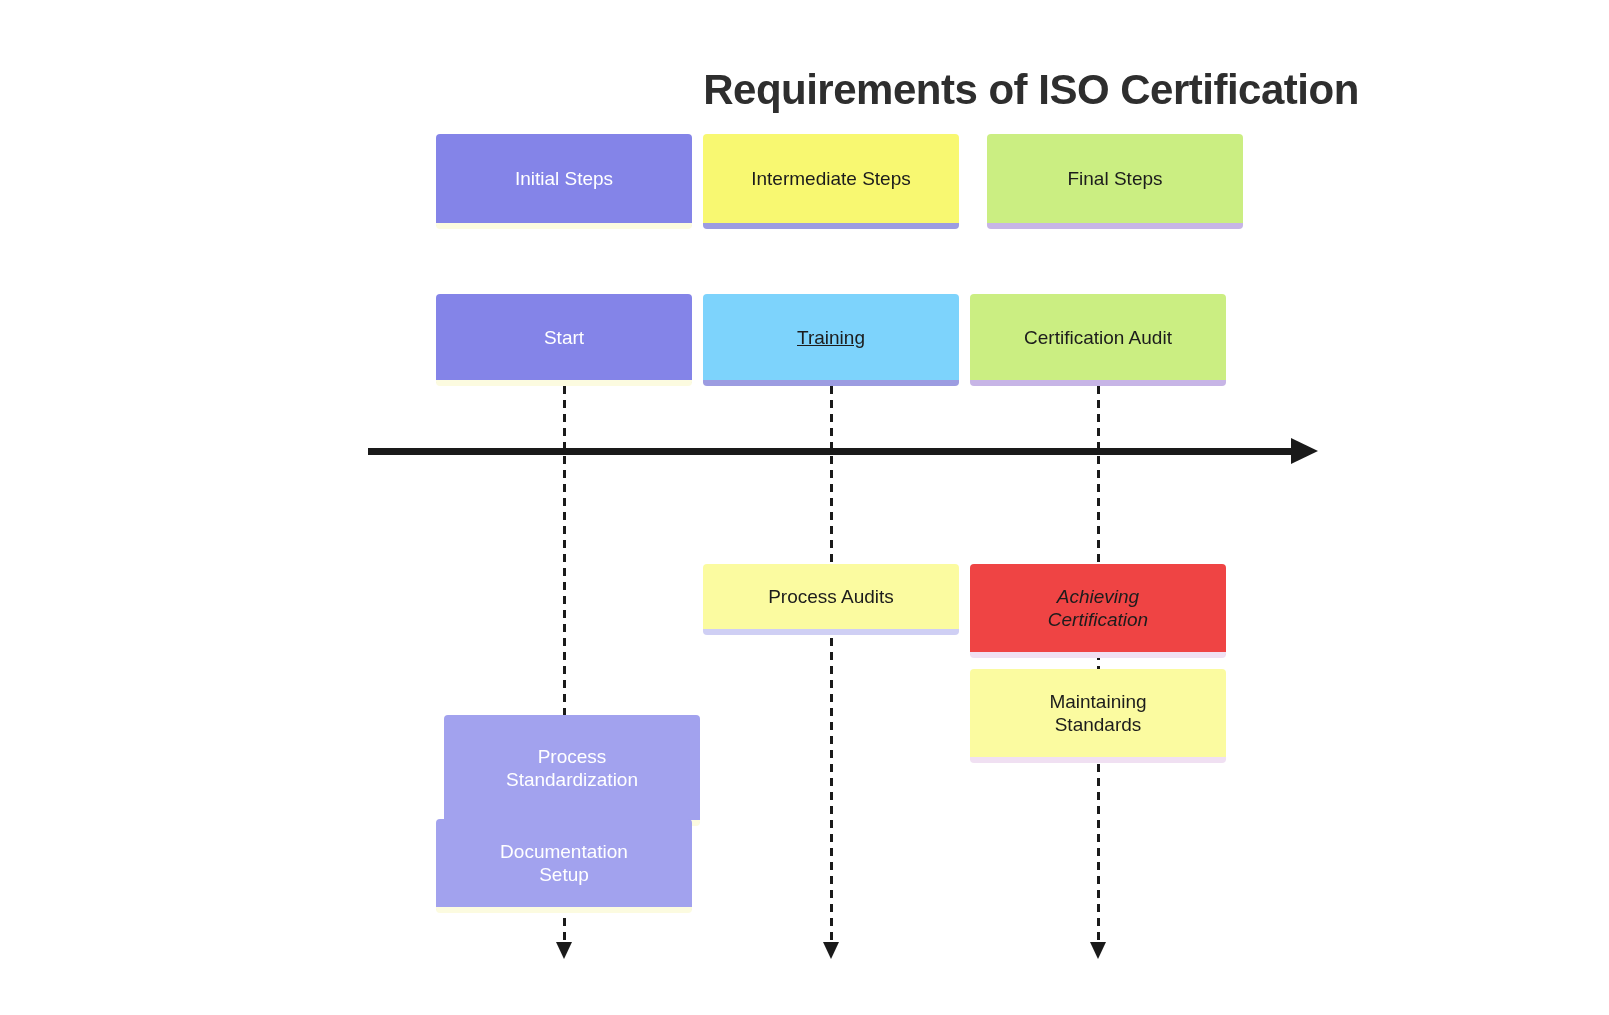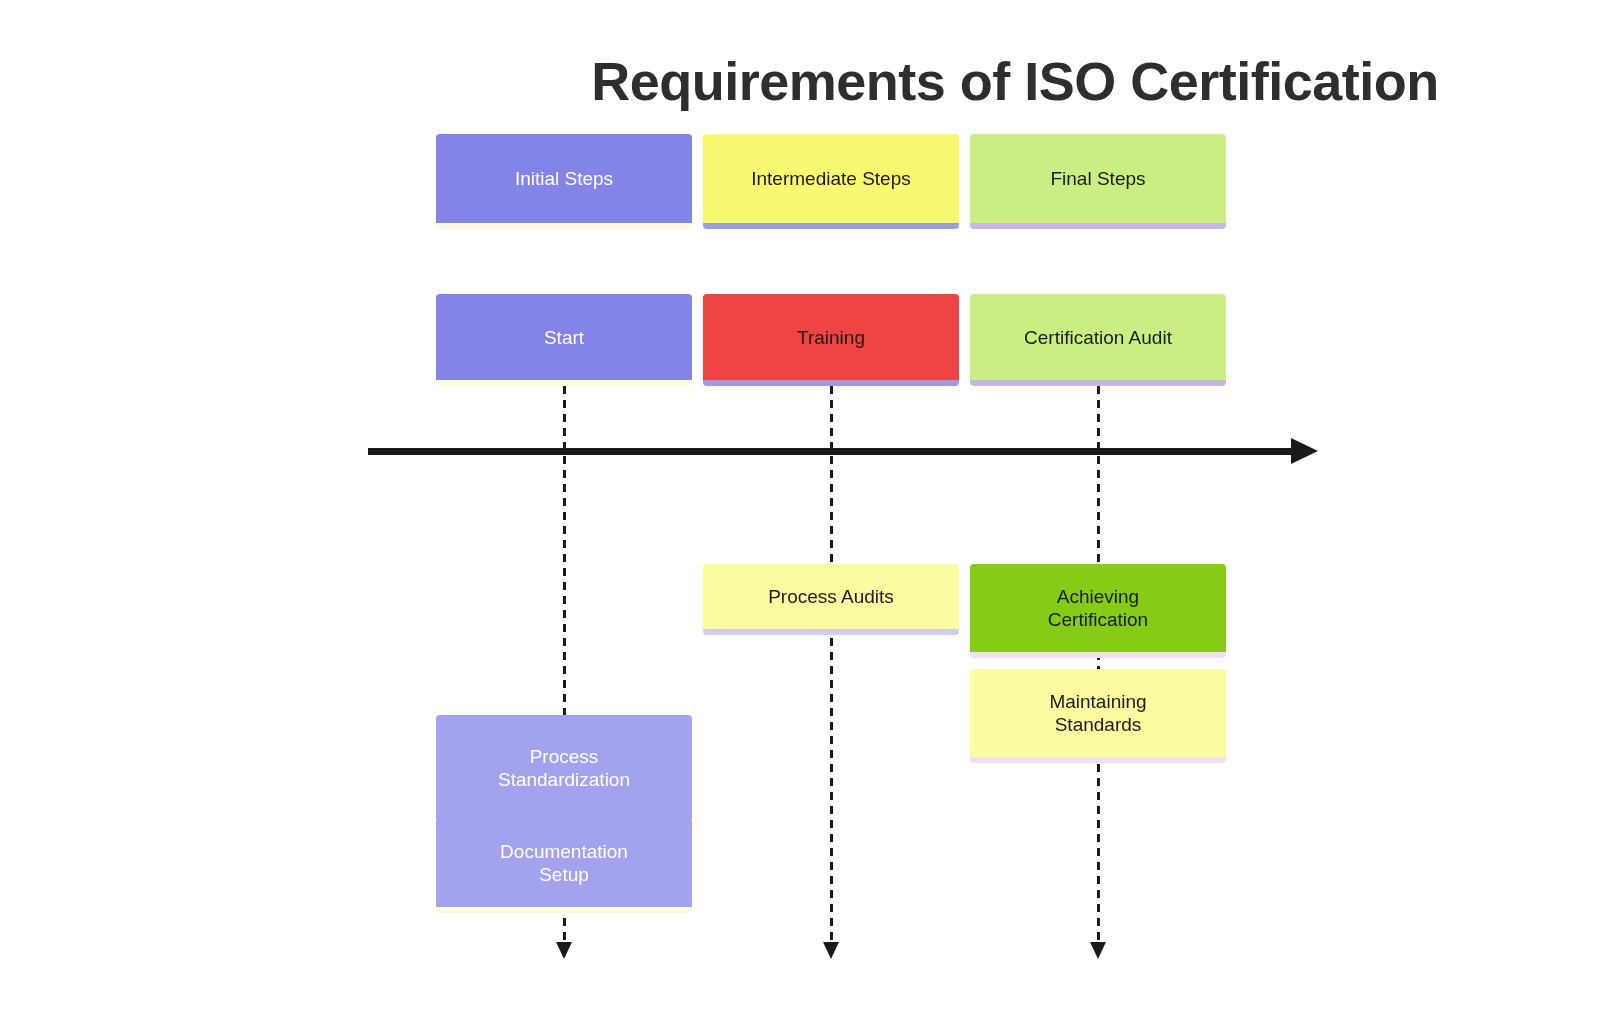--- a/index.html
+++ b/index.html
@@ -2,21 +2,21 @@
 <html><head>
 <meta charset="utf-8">
 <style>
   html,body{margin:0;padding:0;background:#ffffff;}
   .stage{
     position:relative;width:1609px;height:1015px;background:#ffffff;overflow:hidden;
     font-family:"Liberation Sans",sans-serif;
   }
   .title{
     position:absolute;top:50px;left:1015px;transform:translateX(-50%);
-    margin:0;font-size:54px;font-weight:700;color:#2e2e2e;letter-spacing:-0.5px;white-space:nowrap;
+    margin:16px;font-size:42px;font-weight:700;color:#2e2e2e;letter-spacing:-0.5px;white-space:nowrap;
   }
   
   .axis-line{position:absolute;left:368px;top:448px;width:925px;height:7px;background:#1a1a1a;}
   .axis-head{
     position:absolute;left:1291px;top:438px;width:0;height:0;
     border-left:27px solid #1a1a1a;border-top:13px solid transparent;border-bottom:13px solid transparent;
   }
   
   .column{position:absolute;top:0;width:256px;height:1015px;}
   .col0{left:436px;} .col1{left:703px;} .col2{left:970px;}
@@ -33,21 +33,21 @@
   .box{
     position:absolute;left:0;width:100%;z-index:2;box-sizing:border-box;
     display:flex;align-items:center;justify-content:center;text-align:center;
     border-radius:4px;border-bottom:6px solid transparent;
     font-size:19px;line-height:23px;
   }
   .header{top:134px;height:95px;padding:8px 14px;}
   .period{top:294px;height:92px;padding:16px 10px;}
   .task{padding:0 50px;}
   .col0 .task-0{top:564px;height:139px;}
-  .col0 .task-1{top:715px;height:111px;}
+  .col0 .task-1{top:715px;height:111px;margin-left:8px;}
   .col0 .task-2{top:819px;height:94px;}
   .col1 .task-0{top:564px;height:71px;}
   .col1 .task-1{top:644px;height:97px;}
   .col2 .task-0{top:564px;height:94px;}
   .col2 .task-1{top:669px;height:94px;}
 </style>
 </head>
 <body>
 
 <div class="stage">
@@ -62,25 +62,25 @@
         <div class="dash-head"></div>
         <div class="box header" style="background: rgb(132, 132, 232); color: rgb(255, 255, 255); border-bottom-color: rgb(252, 251, 224);">Initial Steps</div>
         <div class="box period" style="background: rgb(132, 132, 232); color: rgb(255, 255, 255); border-bottom-color: rgb(252, 251, 224);">Start</div>
         <div class="box task task-1" style="background: rgb(162, 162, 238); color: rgb(255, 255, 255); border-bottom-color: rgb(252, 251, 224);">Process Standardization</div>
         <div class="box task task-2" style="background: rgb(162, 162, 238); color: rgb(255, 255, 255); border-bottom-color: rgb(252, 251, 224);">Documentation Setup</div>
       </div>
       <div class="column col1">
         <div class="dash"></div>
         <div class="dash-head"></div>
         <div class="box header" style="background: rgb(248, 248, 113); color: rgb(28, 28, 28); border-bottom-color: rgb(156, 156, 225);">Intermediate Steps</div>
-        <div class="box period" style="background: #ef4444; color: rgb(28, 28, 28); border-bottom-color: rgb(156, 156, 225);">Training</div>
+        <div class="box period" style="background: #7dd3fc; color: rgb(28, 28, 28); border-bottom-color: rgb(156, 156, 225); text-decoration: underline;">Training</div>
         <div class="box task task-0" style="background: rgb(251, 251, 160); color: rgb(28, 28, 28); border-bottom-color: rgb(207, 207, 244);">Process Audits</div>
       </div>
       <div class="column col2">
         <div class="dash"></div>
         <div class="dash-head"></div>
-        <div class="box header" style="background: rgb(203, 238, 130); color: rgb(28, 28, 28); border-bottom-color: rgb(199, 181, 230);">Final Steps</div>
+        <div class="box header" style="background: rgb(203, 238, 130); color: rgb(28, 28, 28); border-bottom-color: rgb(199, 181, 230); margin-left: 17px;">Final Steps</div>
         <div class="box period" style="background: rgb(203, 238, 130); color: rgb(28, 28, 28); border-bottom-color: rgb(199, 181, 230);">Certification Audit</div>
-        <div class="box task task-0" style="background: #84cc16; color: rgb(28, 28, 28); border-bottom-color: rgb(240, 224, 242);">Achieving Certification</div>
+        <div class="box task task-0" style="background: #ef4444; color: rgb(28, 28, 28); border-bottom-color: rgb(240, 224, 242); font-style: italic;">Achieving Certification</div>
         <div class="box task task-1" style="background: rgb(251, 251, 160); color: rgb(28, 28, 28); border-bottom-color: rgb(240, 224, 242);">Maintaining Standards</div>
       </div>
     </div>
 </div>
 
 </body></html>

